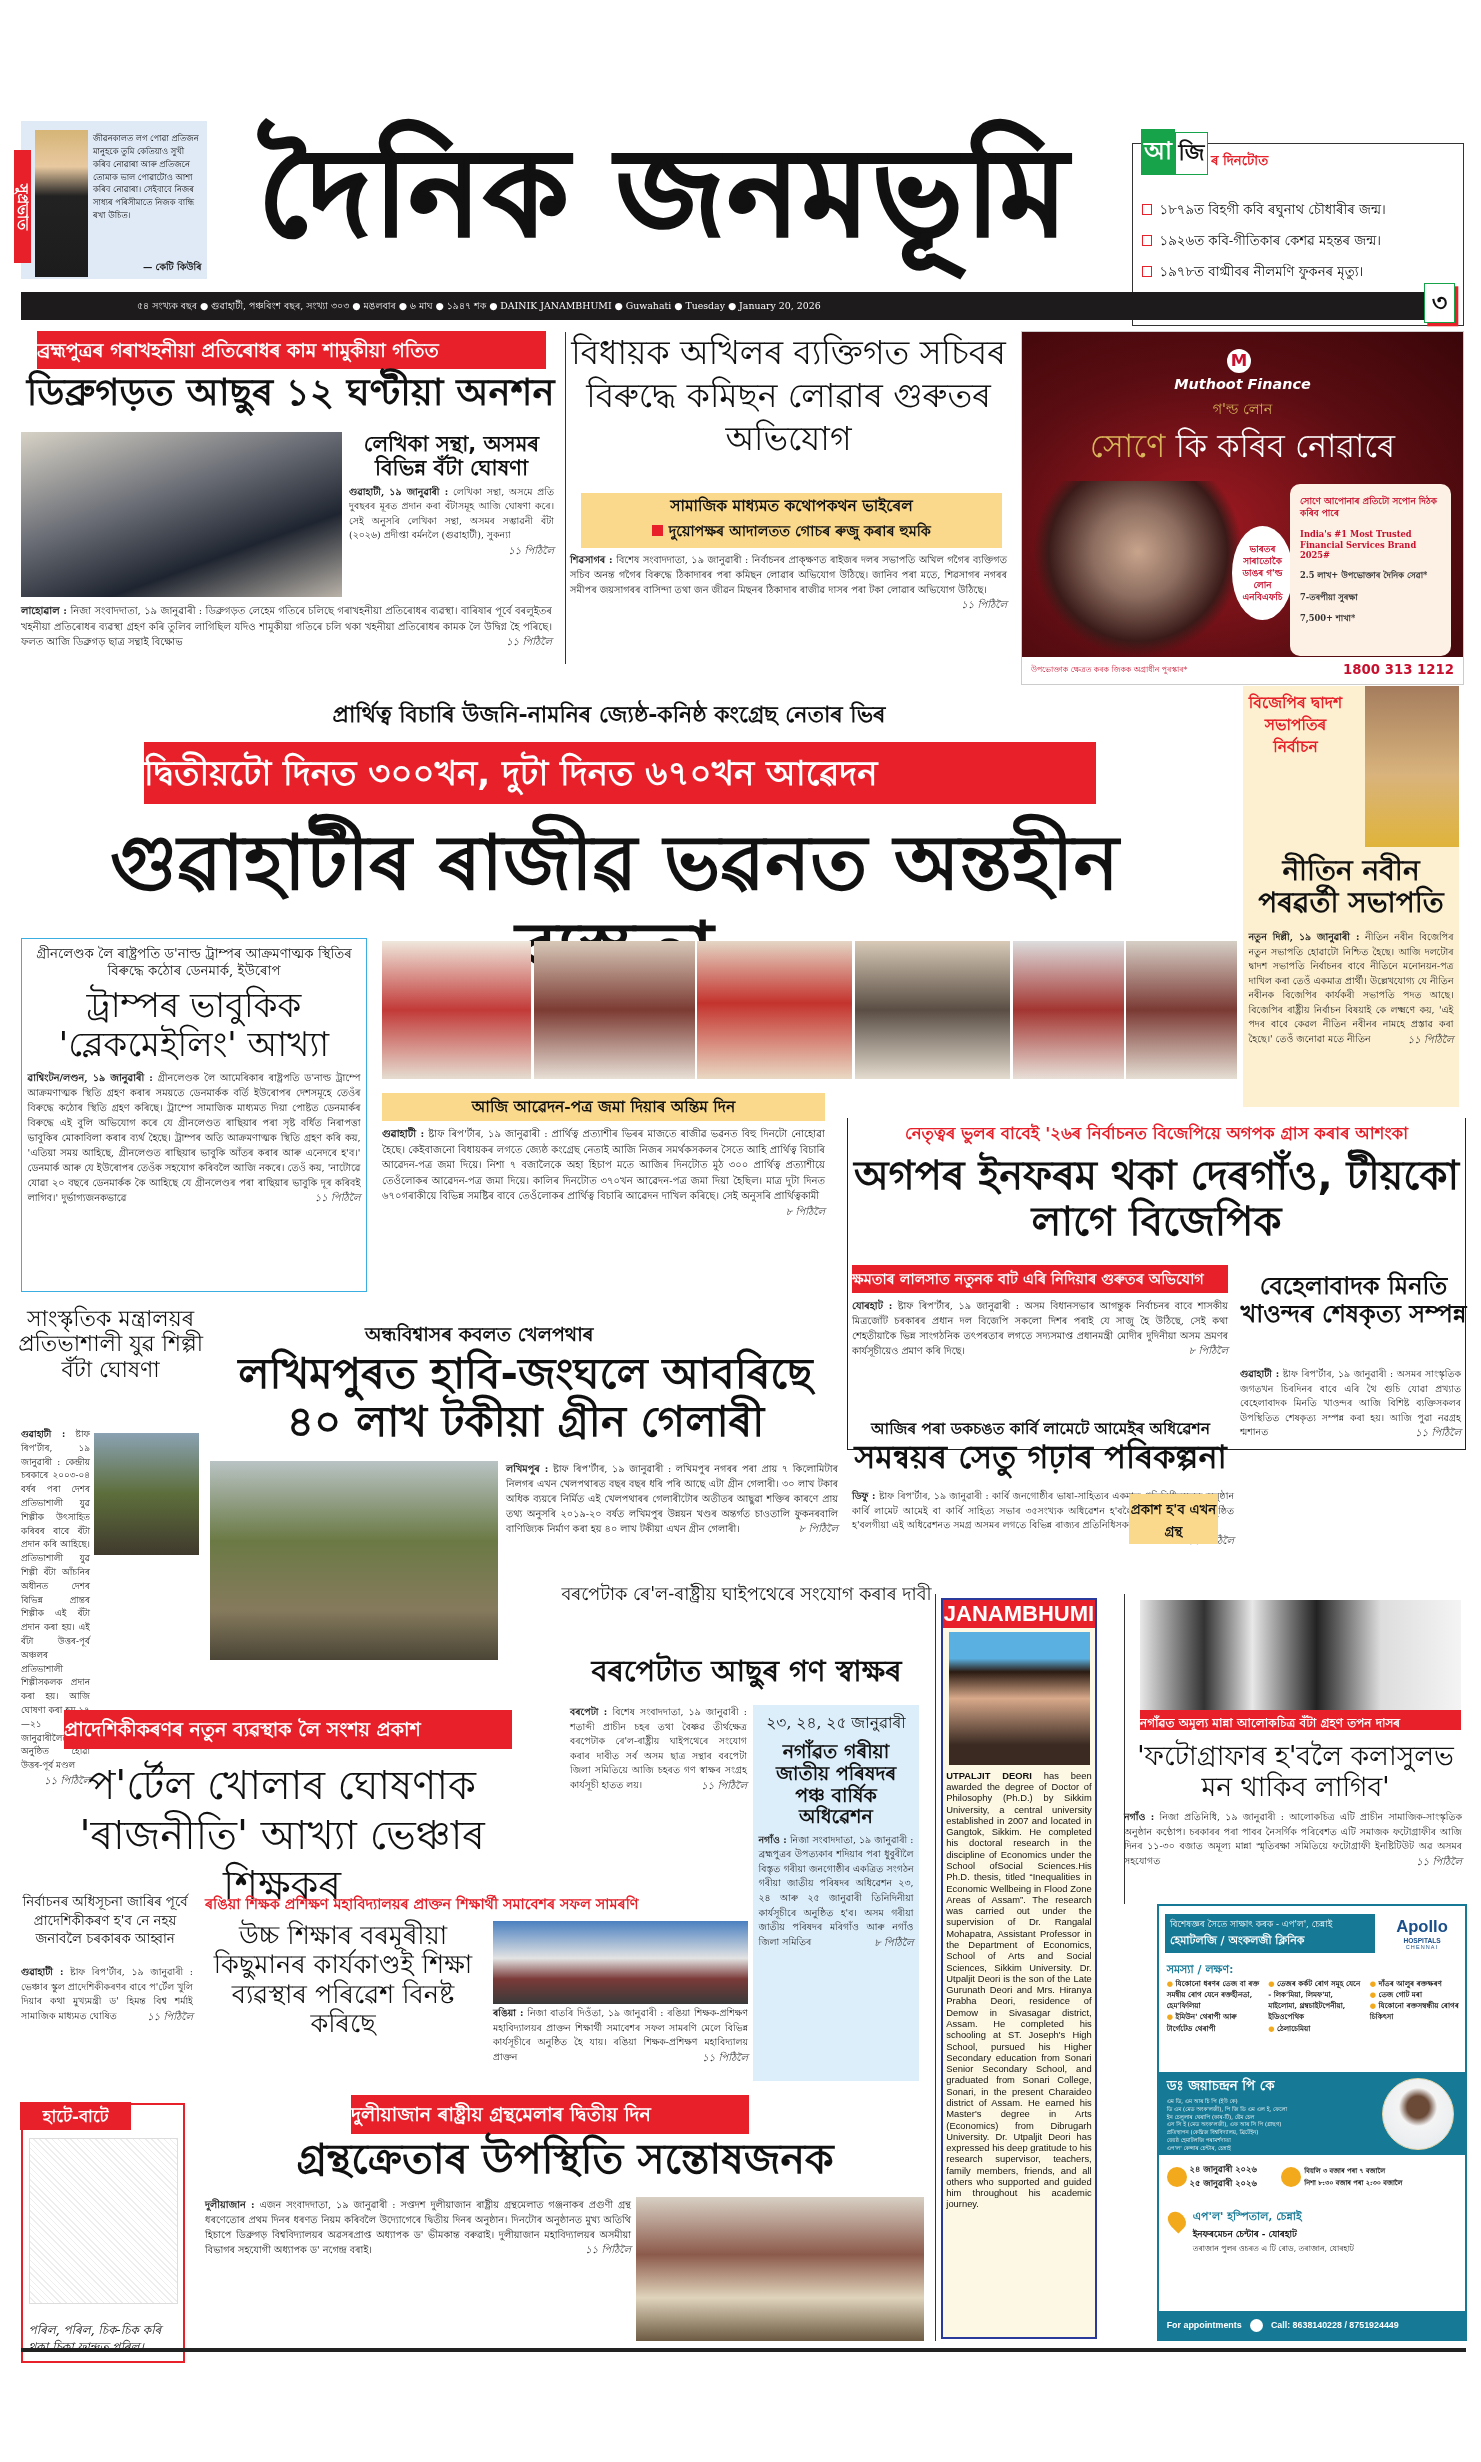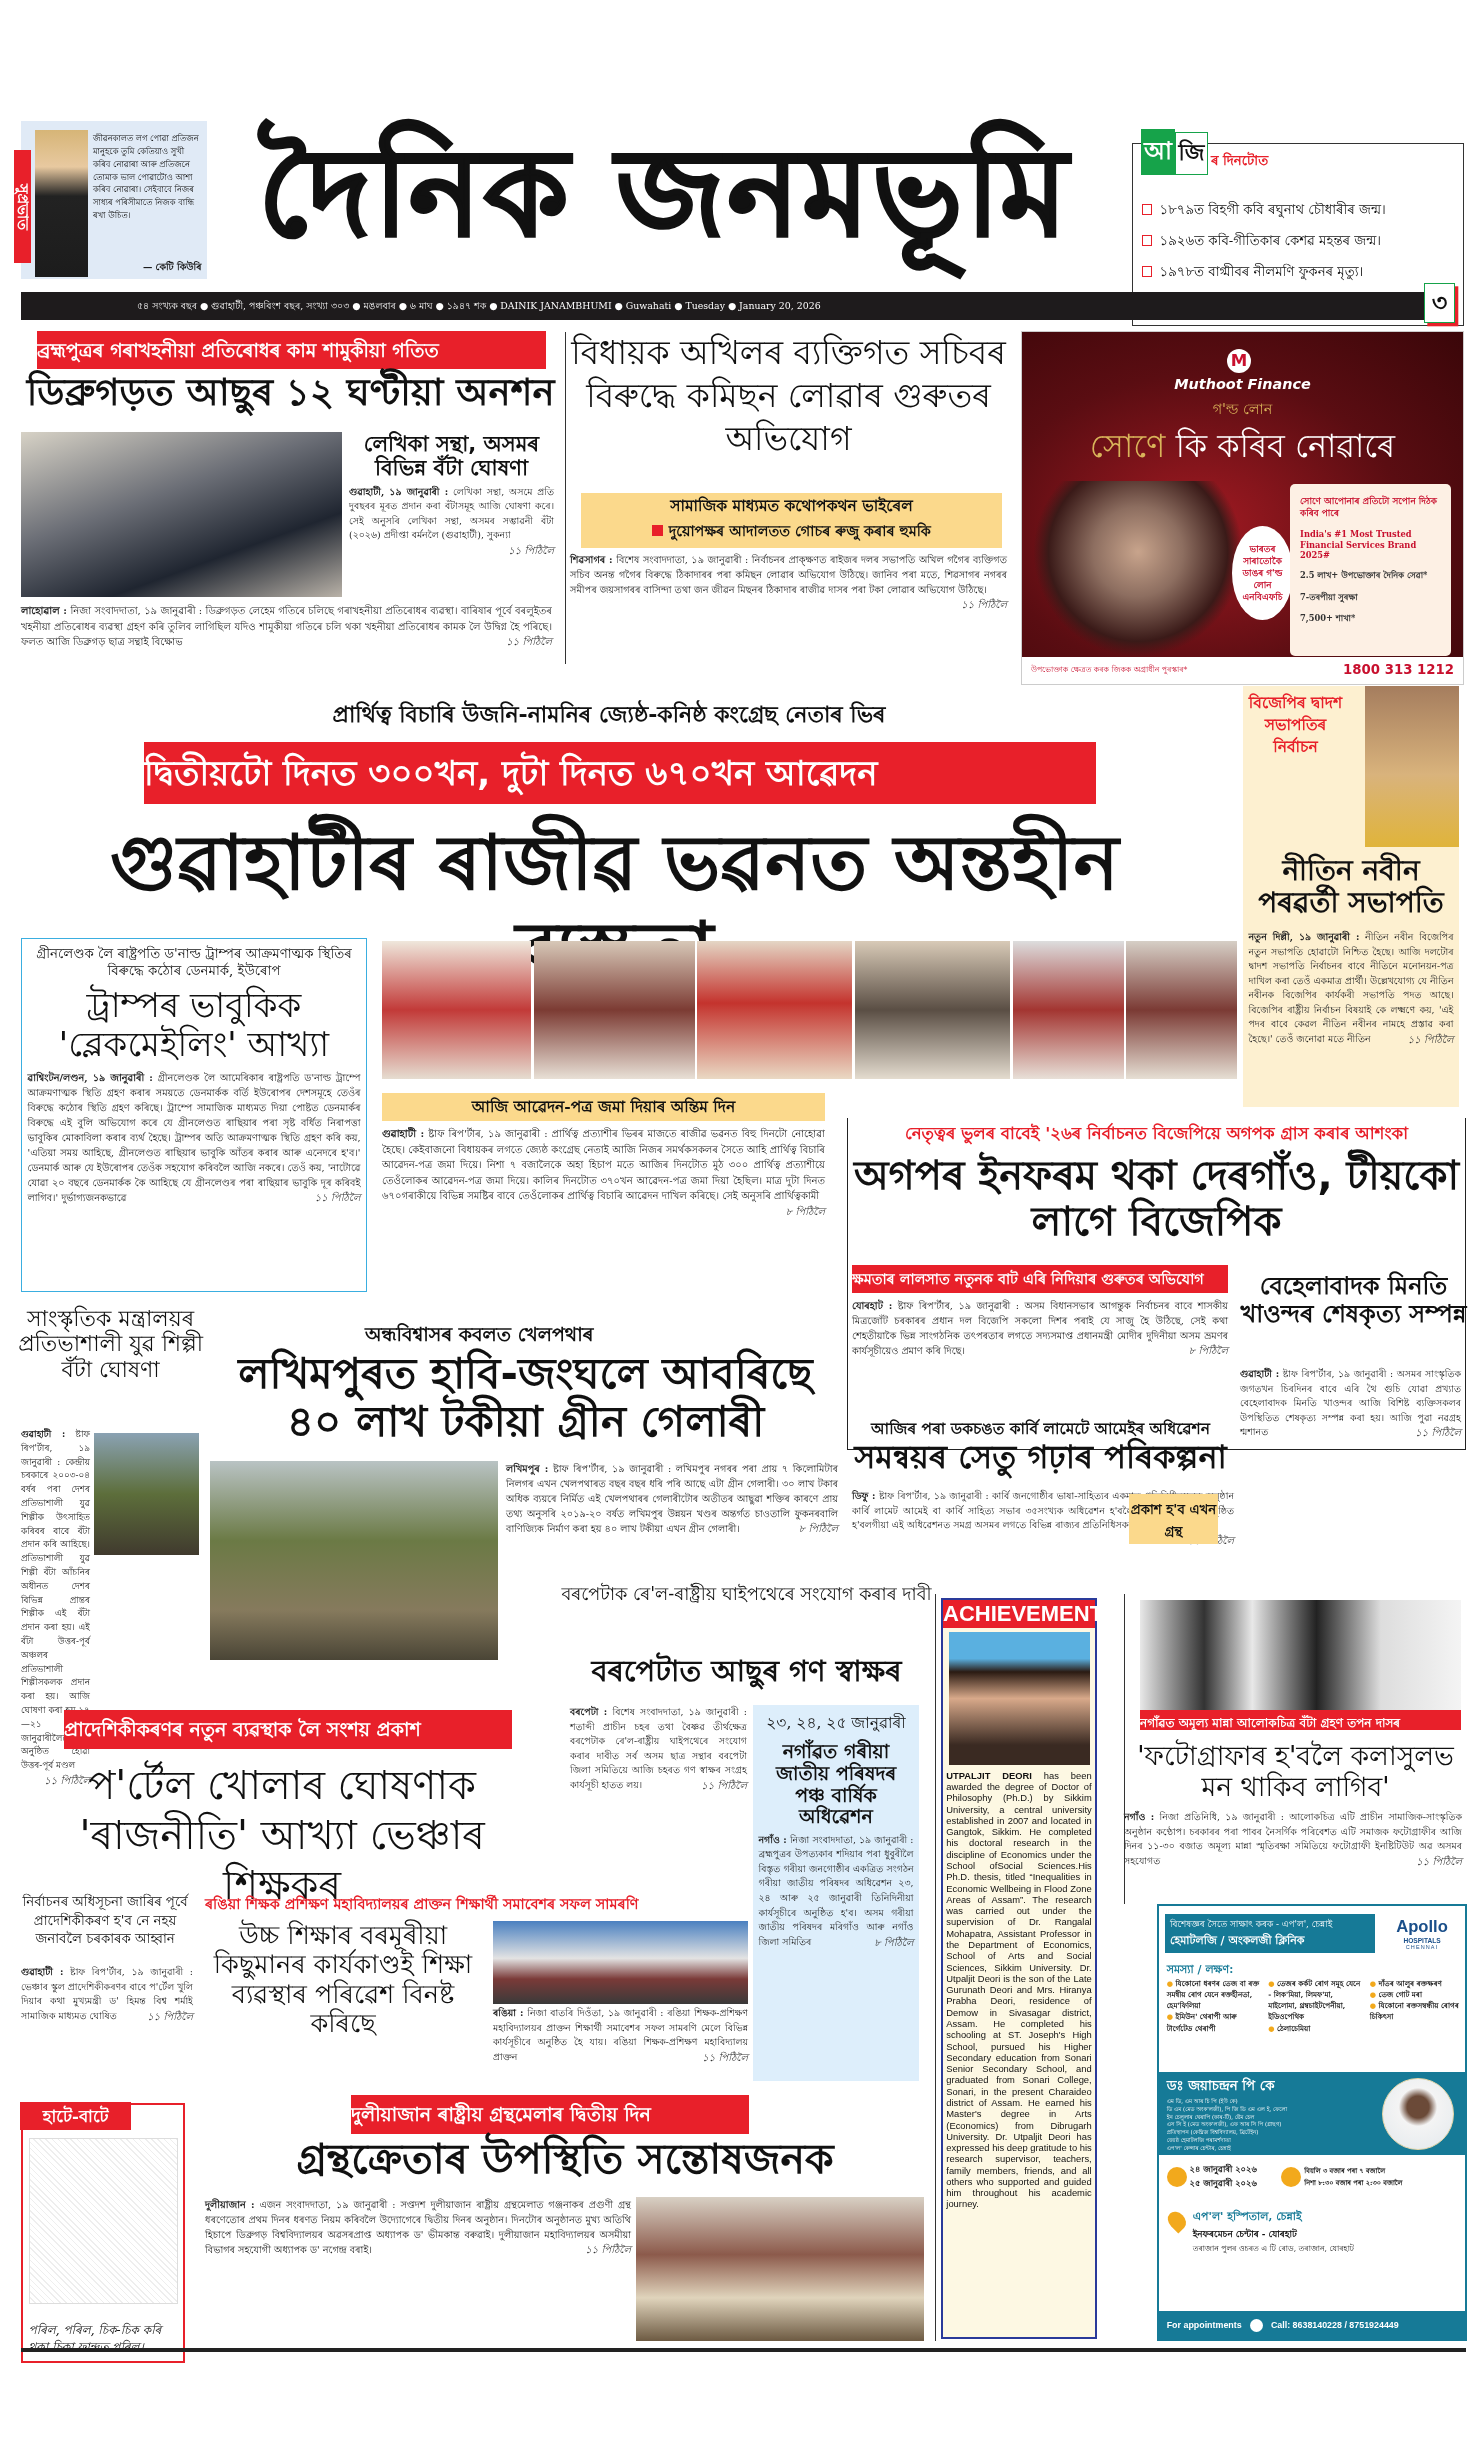--- a/index.html
+++ b/index.html
@@ -59,21 +59,21 @@
 </div>
 <div class="abs body-text" style="left:570px;top:552px;width:437px;font-size:9.7px;"><span class="dateline">শিৱসাগৰ :</span> <span>বিশেষ সংবাদদাতা, ১৯ জানুৱাৰী : নিৰ্বাচনৰ প্ৰাক্‌ক্ষণত ৰাইজৰ দলৰ সভাপতি অখিল গগৈৰ ব্যক্তিগত সচিব অনন্ত গগৈৰ বিৰুদ্ধে ঠিকাদাৰৰ পৰা কমিছন লোৱাৰ অভিযোগ উঠিছে। জানিব পৰা মতে, শিৱসাগৰ নগৰৰ সমীপৰ জয়সাগৰৰ বাসিন্দা তথা জন জীৱন মিছনৰ ঠিকাদাৰ ৰাজীৱ দাসৰ পৰা টকা লোৱাৰ অভিযোগ উঠিছে।</span> <span class="cont">১১ পিঠিলৈ</span></div>
 
 <div class="abs" style="left:1021px;top:331px;width:443px;height:354px;background:radial-gradient(ellipse at 40% 55%,#a11a22 0,#5a0d12 55%,#3a0609 100%);border:1.1px solid #ccc;">
   <div class="abs" style="left:205px;top:16.6px;width:24px;height:24px;border-radius:50%;background:#fff;color:#c8102e;font-weight:bold;font-size:16.6px;text-align:center;line-height:24px;font-family:'DejaVu Sans',sans-serif;">M</div>
   <div class="abs" style="left:0;top:44px;width:100%;text-align:center;color:#fff;font-family:'DejaVu Sans',sans-serif;font-weight:bold;font-style:italic;font-size:14.4px;">Muthoot Finance</div>
   <div class="abs" style="left:0;top:66px;width:100%;text-align:center;color:#d9b45a;font-size:14.4px;">গ'ল্ড লোন</div>
   <div class="abs" style="left:0;top:89px;width:100%;text-align:center;font-size:32px;font-family:'DejaVu Sans',sans-serif;"><span style="color:#d9b45a;">সোণে</span> <span style="color:#fff;">কি কৰিব নোৱাৰে</span></div>
   <div class="abs photo" style="left:11px;top:149px;width:210px;height:177px;background:radial-gradient(circle at 50% 40%,#c8a48c 0,#8d6e60 30%,#3a1a18 60%,transparent 70%);"></div>
   <div class="abs" style="left:210px;top:194px;width:61px;height:94px;border-radius:50%;background:#fff;color:#c8102e;font-size:8.9px;font-weight:bold;text-align:center;padding:16.6px 5.5px;line-height:1.35;">ভাৰতৰ সাৰাতোকৈ ডাঙৰ গ'ল্ড লোন এনবিএফচি</div>
-  <div class="abs" style="left:268px;top:152px;width:161px;height:172px;border-radius:5px;background:#fdf0e4;padding:11px 10px;color:#c8102e;">
+  <div class="abs" style="left:268px;top:152px;width:161px;height:172px;border-radius:10px;background:#fdf0e4;padding:11px 10px;color:#c8102e;">
     <div style="font-size:8.9px;font-weight:bold;line-height:1.4;margin-bottom:8.9px;">সোণে আপোনাৰ প্ৰতিটো সপোন দিঠক কৰিব পাৰে</div>
     <div style="font-size:8.3px;font-weight:bold;line-height:1.3;margin-bottom:7.7px;">India's #1 Most Trusted Financial Services Brand 2025#</div>
     <div style="font-size:8.3px;font-weight:bold;color:#333;margin-bottom:7.7px;">2.5 লাখ+ উপভোক্তাৰ দৈনিক সেৱা*</div>
     <div style="font-size:8.3px;font-weight:bold;color:#333;margin-bottom:7.7px;">7-তৰপীয়া সুৰক্ষা</div>
     <div style="font-size:8.3px;font-weight:bold;color:#333;">7,500+ শাখা*</div>
   </div>
   <div class="abs" style="left:0;bottom:0;width:100%;height:26.6px;background:#fff;font-size:7.7px;color:#c8102e;padding:0 8.9px;line-height:26.6px;">
     <span>উপভোক্তাক ক্ষেত্ৰত কৰক জিকক অগ্ৰাধীন পুৰস্কাৰ*</span>
     <span style="float:right;font-weight:bold;font-size:13.3px;font-family:'DejaVu Sans',sans-serif;">1800 313 1212</span>
   </div>
@@ -134,21 +134,21 @@
 <div class="abs headline" style="left:553px;top:1655px;width:387px;font-size:29px;">বৰপেটাত আছুৰ গণ স্বাক্ষৰ</div>
 <div class="abs body-text" style="left:570px;top:1705px;width:177px;font-size:9.4px;"><span class="dateline">বৰপেটা :</span> <span>বিশেষ সংবাদদাতা, ১৯ জানুৱাৰী : শতাব্দী প্ৰাচীন চহৰ তথা বৈষ্ণৱ তীৰ্থক্ষেত্ৰ বৰপেটাক ৰে'ল-ৰাষ্ট্ৰীয় ঘাইপথেৰে সংযোগ কৰাৰ দাবীত সৰ্ব অসম ছাত্ৰ সন্থাৰ বৰপেটা জিলা সমিতিয়ে আজি চহৰত গণ স্বাক্ষৰ সংগ্ৰহ কাৰ্যসূচী হাতত লয়।</span> <span class="cont">১১ পিঠিলৈ</span></div>
 
 <div class="abs" style="left:753px;top:1705px;width:166px;height:376px;background:#ddeefb;padding:5.5px;">
   <div style="text-align:center;font-size:15.5px;">২৩, ২৪, ২৫ জানুৱাৰী</div>
   <div class="headline" style="font-size:19px;margin:4.4px 0;">নগাঁৱত গৰীয়া জাতীয় পৰিষদৰ পঞ্চ বাৰ্ষিক অধিৱেশন</div>
   <div class="body-text" style="font-size:9.4px;"><span class="dateline">নগাঁও :</span> <span>নিজা সংবাদদাতা, ১৯ জানুৱাৰী : ব্ৰহ্মপুত্ৰৰ উপত্যকাৰ শদিয়াৰ পৰা ধুবুৰীলৈ বিস্তৃত গৰীয়া জনগোষ্ঠীৰ একত্ৰিত সংগঠন গৰীয়া জাতীয় পৰিষদৰ অধিৱেশন ২৩, ২৪ আৰু ২৫ জানুৱাৰী তিনিদিনীয়া কাৰ্যসূচীৰে অনুষ্ঠিত হ'ব। অসম গৰীয়া জাতীয় পৰিষদৰ মৰিগাঁও আৰু নগাঁও জিলা সমিতিৰ</span> <span class="cont">৮ পিঠিলৈ</span></div>
 </div>
 
 <div class="abs" style="left:941px;top:1598px;width:156px;height:741px;border:2.8px solid #2a3a9a;background:#fdf8e3;">
-  <div style="background:#e8202a;color:#fff;font-family:'Liberation Sans',sans-serif;font-weight:bold;font-size:22px;text-align:center;height:28px;line-height:28px;">ACHIEVEMENT</div>
+  <div style="background:#e8202a;color:#fff;font-family:'Liberation Sans',sans-serif;font-weight:bold;font-size:22px;text-align:center;height:28px;line-height:28px;">JANAMBHUMI</div>
   <div class="photo" style="margin:4.4px 5.5px;height:133px;background:linear-gradient(180deg,#5ab0e0 0,#5ab0e0 20%,#2a1a12 30%,#d8a98a 50%,#3a2a22 85%);"></div>
   <div style="padding:0 3.3px;font-family:'Liberation Sans',sans-serif;font-size:9.4px;line-height:1.2;text-align:justify;"><b>UTPALJIT DEORI</b> <span>has been awarded the degree of Doctor of Philosophy (Ph.D.) by Sikkim University, a central university established in 2007 and located in Gangtok, Sikkim. He completed his doctoral research in the discipline of Economics under the School ofSocial Sciences.His Ph.D. thesis, titled “Inequalities in Economic Wellbeing in Flood Zone Areas of Assam”. The research was carried out under the supervision of Dr. Rangalal Mohapatra, Assistant Professor in the Department of Economics, School of Arts and Social Sciences, Sikkim University. Dr. Utpaljit Deori is the son of the Late Gurunath Deori and Mrs. Hiranya Prabha Deori, residence of Demow in Sivasagar district, Assam. He completed his schooling at ST. Joseph's High School, pursued his Higher Secondary education from Sonari Senior Secondary School, and graduated from Sonari College, Sonari, in the present Charaideo district of Assam. He earned his Master's degree in Arts (Economics) from Dibrugarh University. Dr. Utpaljit Deori has expressed his deep gratitude to his research supervisor, teachers, family members, friends, and all others who supported and guided him throughout his academic journey.</span></div>
 </div>
 
 <div class="abs photo" style="left:1140px;top:1600px;width:321px;height:111px;background:linear-gradient(90deg,#e8e8e8,#333 20%,#e8e8e8 35%,#222 55%,#ddd 75%,#f4f4f4);"></div>
 <div class="abs red-banner" style="left:1140px;top:1710px;width:321px;height:20px;font-size:12px;line-height:26.6px;">নগাঁৱত অমূল্য মান্না আলোকচিত্ৰ বঁটা  গ্ৰহণ তপন দাসৰ</div>
 <div class="abs headline" style="left:1124px;top:1741px;width:343px;font-size:26.6px;font-weight:normal;">'ফটোগ্ৰাফাৰ হ'বলৈ কলাসুলভ মন থাকিব লাগিব'</div>
 <div class="abs body-text" style="left:1124px;top:1810px;width:338px;font-size:9.4px;"><span class="dateline">নগাঁও :</span> <span>নিজা প্ৰতিনিধি, ১৯ জানুৱাৰী : আলোকচিত্ৰ এটি প্ৰাচীন সামাজিক-সাংস্কৃতিক অনুষ্ঠান কণ্ঠোপ। চৰকাৰৰ পৰা পাবৰ নৈসৰ্গিক পৰিবেশত এটি সমাজক ফটোগ্ৰাফীৰ আজি দিনৰ ১১-৩০ বজাত অমূল্য মান্না স্মৃতিৰক্ষা সমিতিয়ে ফটোগ্ৰাফী ইনষ্টিটিউট অৱ অসমৰ সহযোগত</span> <span class="cont">১১ পিঠিলৈ</span></div>
 
 <div class="abs red-banner" style="left:64px;top:1710px;width:448px;height:39px;font-size:19px;line-height:39px;">প্ৰাদেশিকীকৰণৰ নতুন ব্যৱস্থাক লৈ সংশয় প্ৰকাশ</div>

